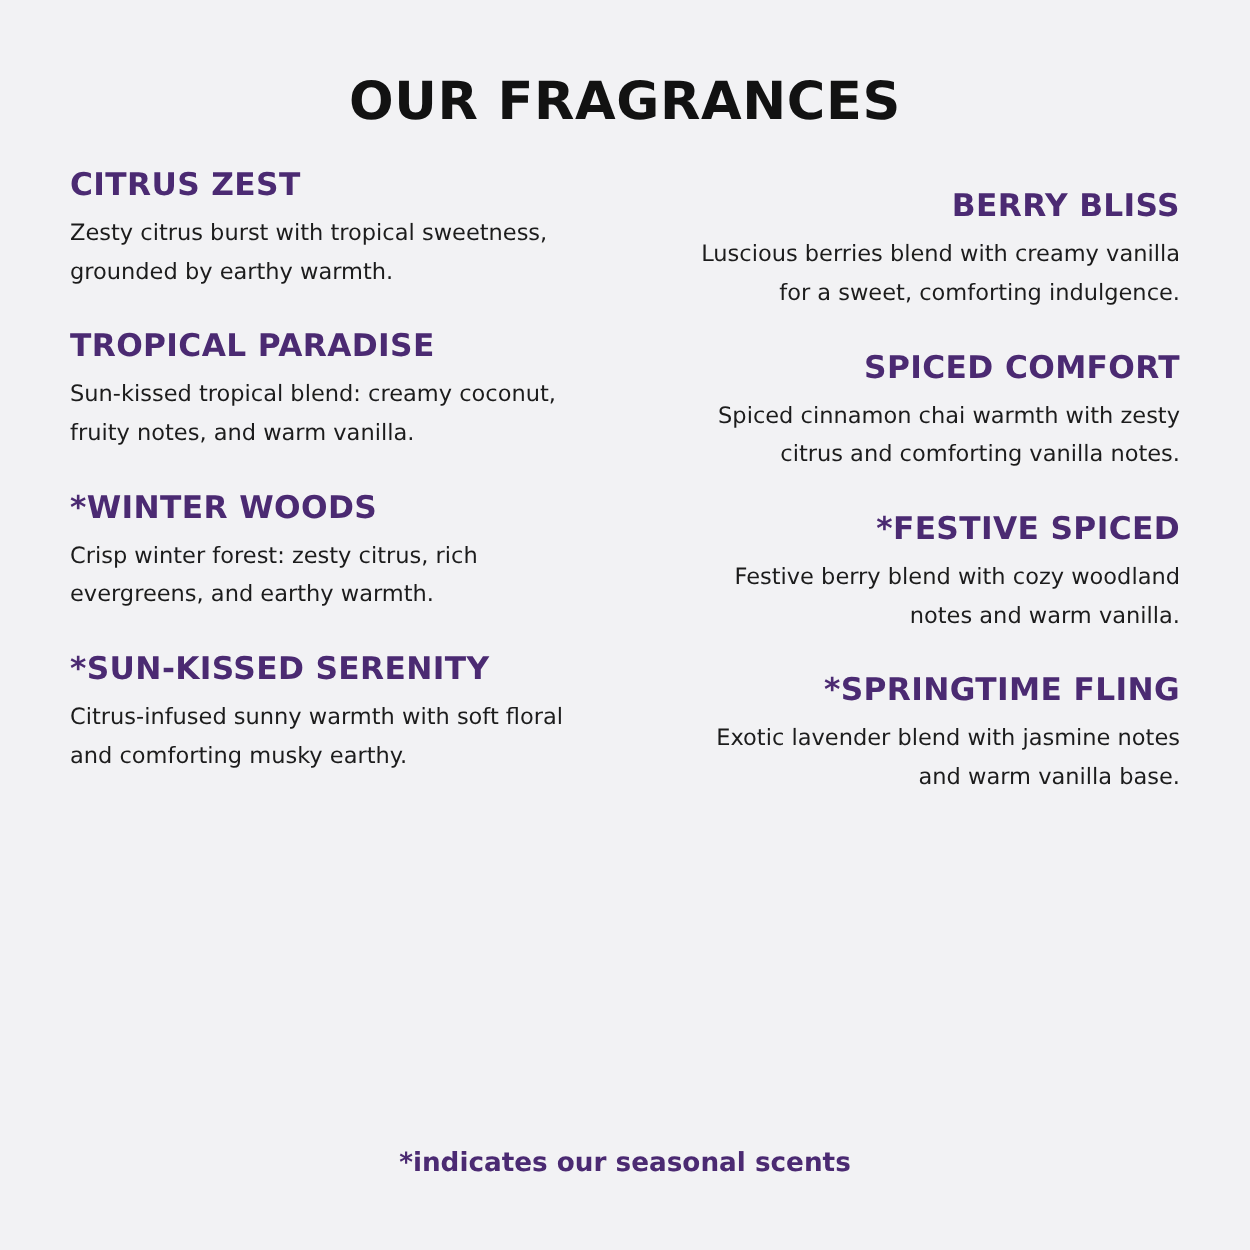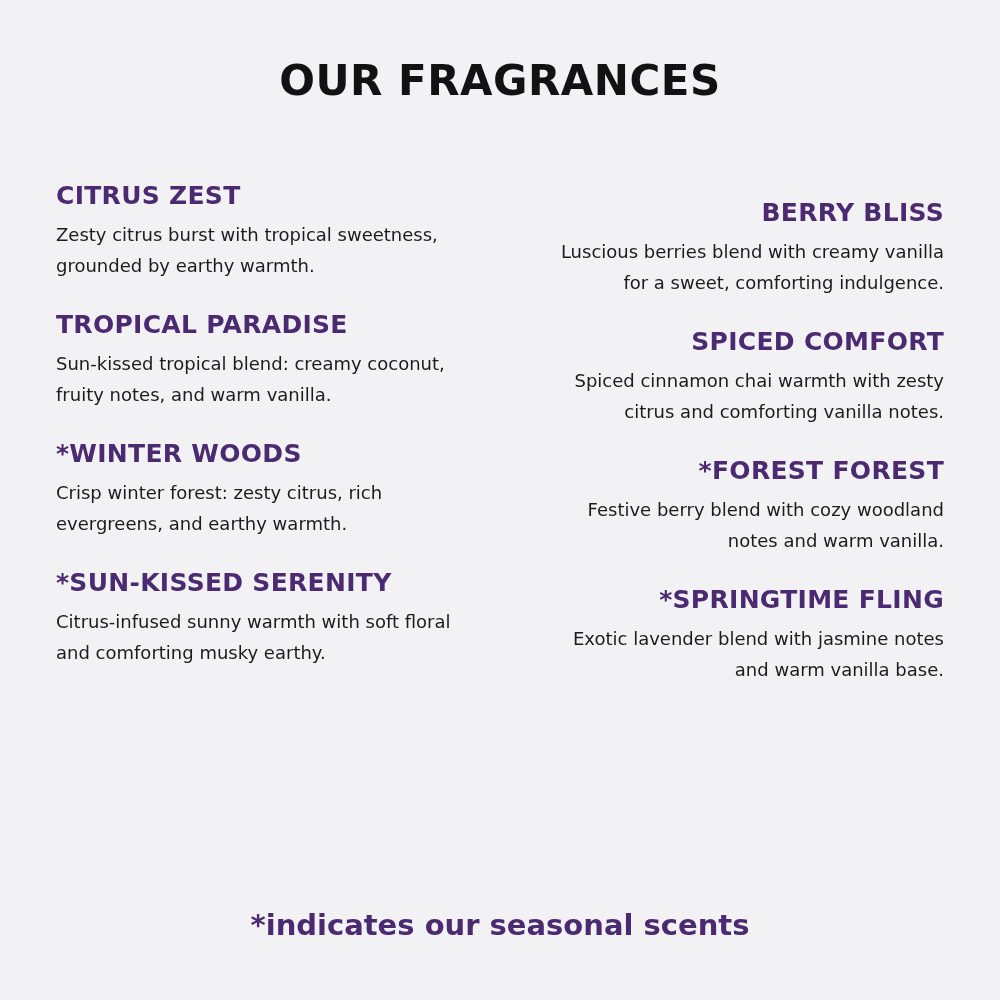--- a/index.html
+++ b/index.html
@@ -14,21 +14,20 @@
     color: #1a1a1a;
     overflow: hidden;
   }
   .page {
     width: 1000px;
     height: 1000px;
     box-sizing: border-box;
     padding: 48px 56px 24px 56px;
     display: flex;
     flex-direction: column;
-    gap: 48px;
   }
   .page-title {
     text-align: center;
     font-size: 42px;
     font-weight: bold;
     letter-spacing: 0.5px;
     color: #121212;
     margin: 8px 0 28px 0;
   }
   .columns {
@@ -57,21 +56,21 @@
   }
   .entry-desc {
     font-size: 18px;
     line-height: 1.72;
     color: #1c1c1c;
     font-weight: 400;
   }
   .footnote {
     margin-top: auto;
     text-align: center;
-    font-size: 29px;
+    font-size: 21px;
     font-weight: bold;
     color: #4b2a72;
     padding-top: 26px;
     padding-bottom: 34px;
   }
 </style>
 </head>
 <body>
 
 <div class="page">
@@ -110,21 +109,21 @@
         <div class="entry-name">BERRY BLISS</div>
         <div class="entry-desc">Luscious berries blend with creamy vanilla for a sweet, comforting indulgence.</div>
       </div>
 
       <div class="entry">
         <div class="entry-name">SPICED COMFORT</div>
         <div class="entry-desc">Spiced cinnamon chai warmth with zesty citrus and comforting vanilla notes.</div>
       </div>
 
       <div class="entry">
-        <div class="entry-name">*FOREST FOREST</div>
+        <div class="entry-name">*FESTIVE SPICED</div>
         <div class="entry-desc">Festive berry blend with cozy woodland notes and warm vanilla.</div>
       </div>
 
       <div class="entry">
         <div class="entry-name">*SPRINGTIME FLING</div>
         <div class="entry-desc">Exotic lavender blend with jasmine notes and warm vanilla base.</div>
       </div>
 
     </div>
 

